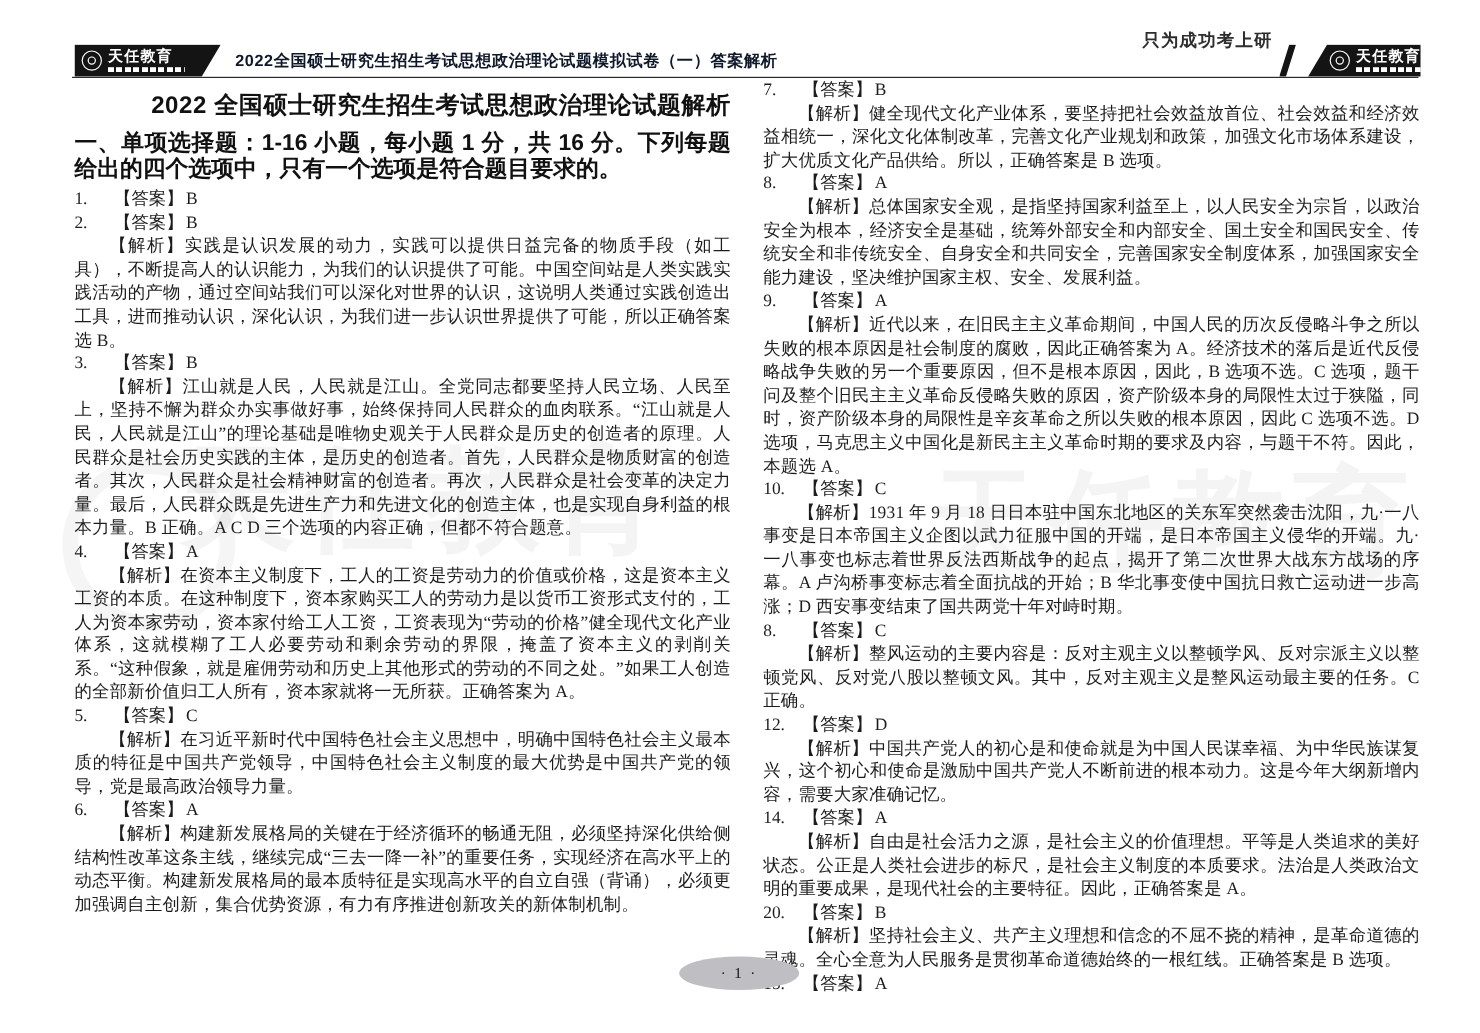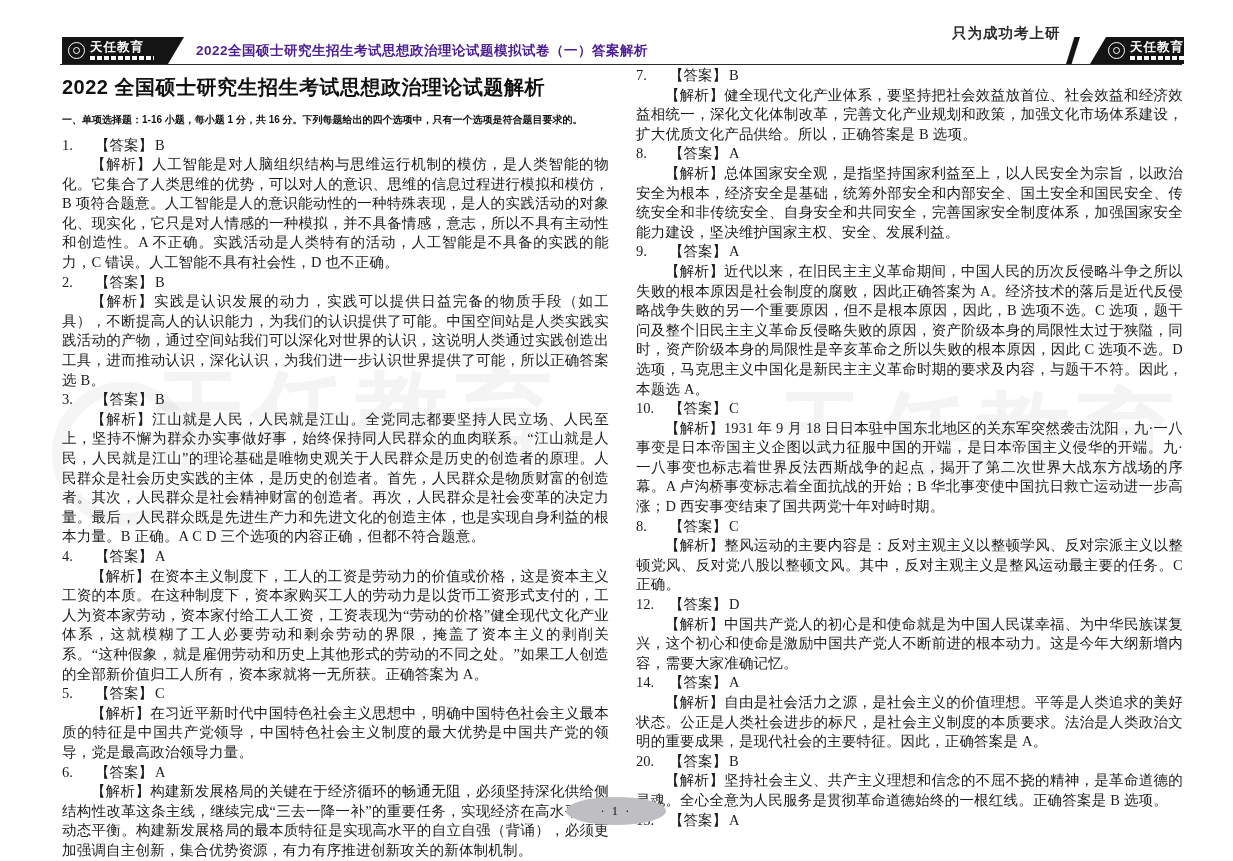--- a/index.html
+++ b/index.html
@@ -34,39 +34,39 @@
     font-family:"Liberation Sans","DejaVu Sans",sans-serif;
     font-weight:bold;font-size:12.5px;letter-spacing:1px;white-space:nowrap;
   }
   .logo-strip{
     margin-top:2px;height:4px;width:64px;
     background:repeating-linear-gradient(90deg,#fff 0 5px,rgba(255,255,255,0) 5px 7px);
   }
   .hdr-title{
     position:absolute;left:196px;top:42px;
     font-family:"Liberation Sans","DejaVu Sans",sans-serif;
-    font-size:13.5px;font-weight:bold;color:#4c1d95;letter-spacing:.5px;white-space:nowrap;
+    font-size:13.5px;font-weight:bold;color:#0f172a;letter-spacing:.5px;white-space:nowrap;
   }
   .hdr-slogan{
     position:absolute;left:952px;top:24px;
     font-family:"Liberation Sans","DejaVu Sans",sans-serif;
     font-size:14.5px;font-weight:bold;color:#2e2e2e;letter-spacing:1px;white-space:nowrap;
   }
   
   .col{position:absolute;width:547px;}
   .col-left{left:62px;top:74px;}
   .col-right{left:636px;top:66px;}
   .doc-title{
     font-family:"Liberation Sans","DejaVu Sans",sans-serif;
     font-size:20px;font-weight:bold;color:#111;
-    text-align:left;margin:0 0 8px 0;letter-spacing:.5px;white-space:nowrap;
+    text-align:right;margin:0 0 8px 0;letter-spacing:.5px;white-space:nowrap;
   }
   .sec-intro{
     font-family:"Liberation Sans","DejaVu Sans",sans-serif;
-    font-size:10px;font-weight:bold;color:#111;
+    font-size:19px;font-weight:bold;color:#111;
     line-height:21.5px;text-align:justify;margin:0 0 5px 0;
   }
   
   .question{margin:0;}
   .q-line{line-height:19.6px;font-size:14.5px;}
   .q-num{display:inline-block;min-width:33px;}
   .q-ans .lbl{letter-spacing:0;}
   .q-ans .letter{margin-left:2px;}
   .q-analysis{
     margin:0;font-size:14.5px;line-height:19.6px;
@@ -122,21 +122,20 @@
 <div class="wm-seal"></div>
 
 <div class="col col-left">
   <h1 class="doc-title">2022 全国硕士研究生招生考试思想政治理论试题解析</h1>
   <p class="sec-intro">一、单项选择题：1-16 小题，每小题 1 分，共 16 分。下列每题给出的四个选项中，只有一个选项是符合题目要求的。</p>
   <div id="q-left">
   <section class="question">
     <div class="q-line">
       <span class="q-num">1.</span><span class="q-ans"><span class="lbl">【答案】</span><span class="letter">B</span></span>
     </div>
-    <p class="q-analysis"><span class="lbl">【解析】</span><span class="analysis-body">人工智能是对人脑组织结构与思维运行机制的模仿，是人类智能的物化。它集合了人类思维的优势，可以对人的意识、思维的信息过程进行模拟和模仿，B 项符合题意。人工智能是人的意识能动性的一种特殊表现，是人的实践活动的对象化、现实化，它只是对人情感的一种模拟，并不具备情感，意志，所以不具有主动性和创造性。A 不正确。实践活动是人类特有的活动，人工智能是不具备的实践的能力，C 错误。人工智能不具有社会性，D 也不正确。</span></p>
   </section>
 
   <section class="question">
     <div class="q-line">
       <span class="q-num">2.</span><span class="q-ans"><span class="lbl">【答案】</span><span class="letter">B</span></span>
     </div>
     <p class="q-analysis"><span class="lbl">【解析】</span><span class="analysis-body">实践是认识发展的动力，实践可以提供日益完备的物质手段（如工具），不断提高人的认识能力，为我们的认识提供了可能。中国空间站是人类实践实践活动的产物，通过空间站我们可以深化对世界的认识，这说明人类通过实践创造出工具，进而推动认识，深化认识，为我们进一步认识世界提供了可能，所以正确答案选 B。</span></p>
   </section>
 
   <section class="question">

